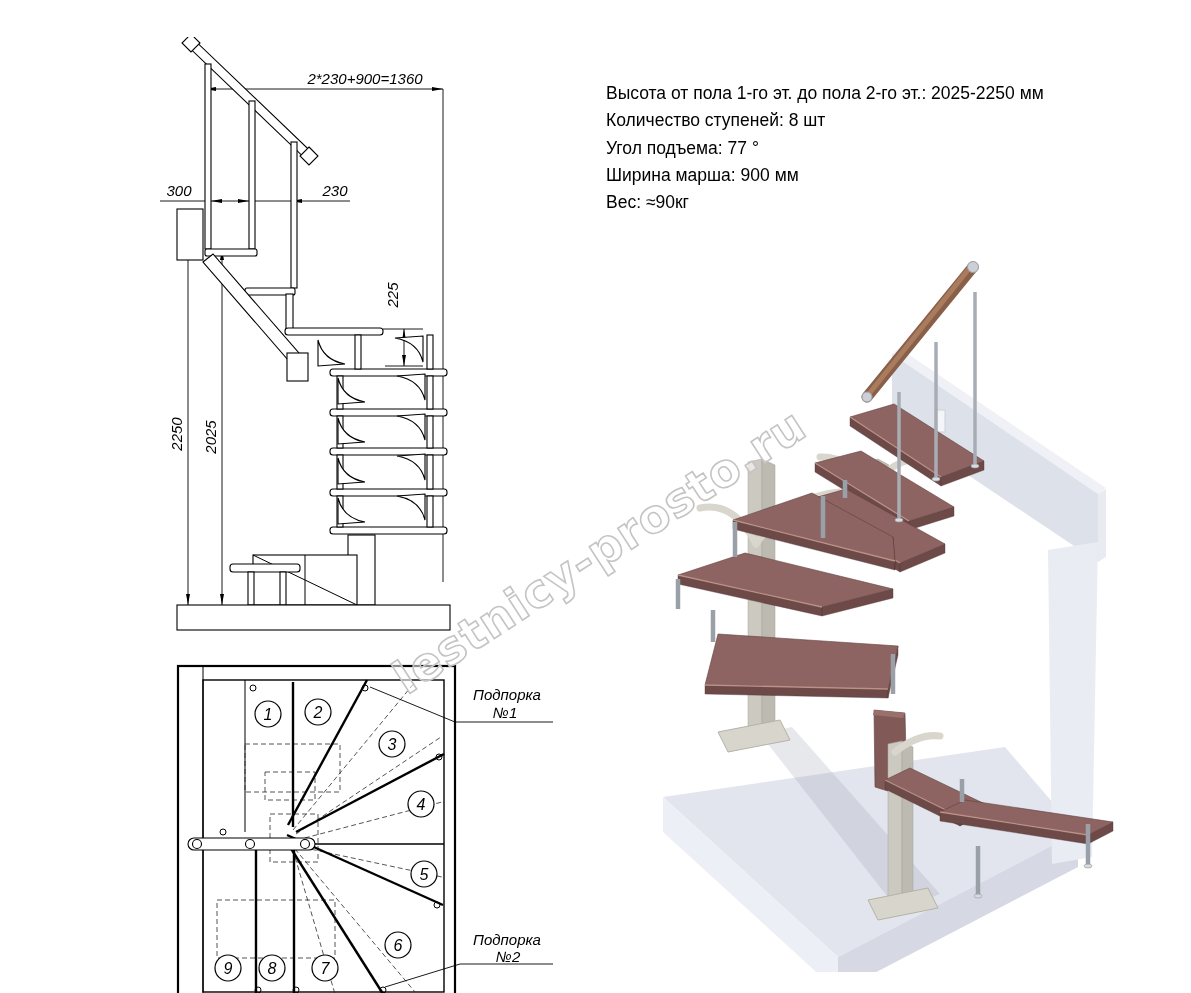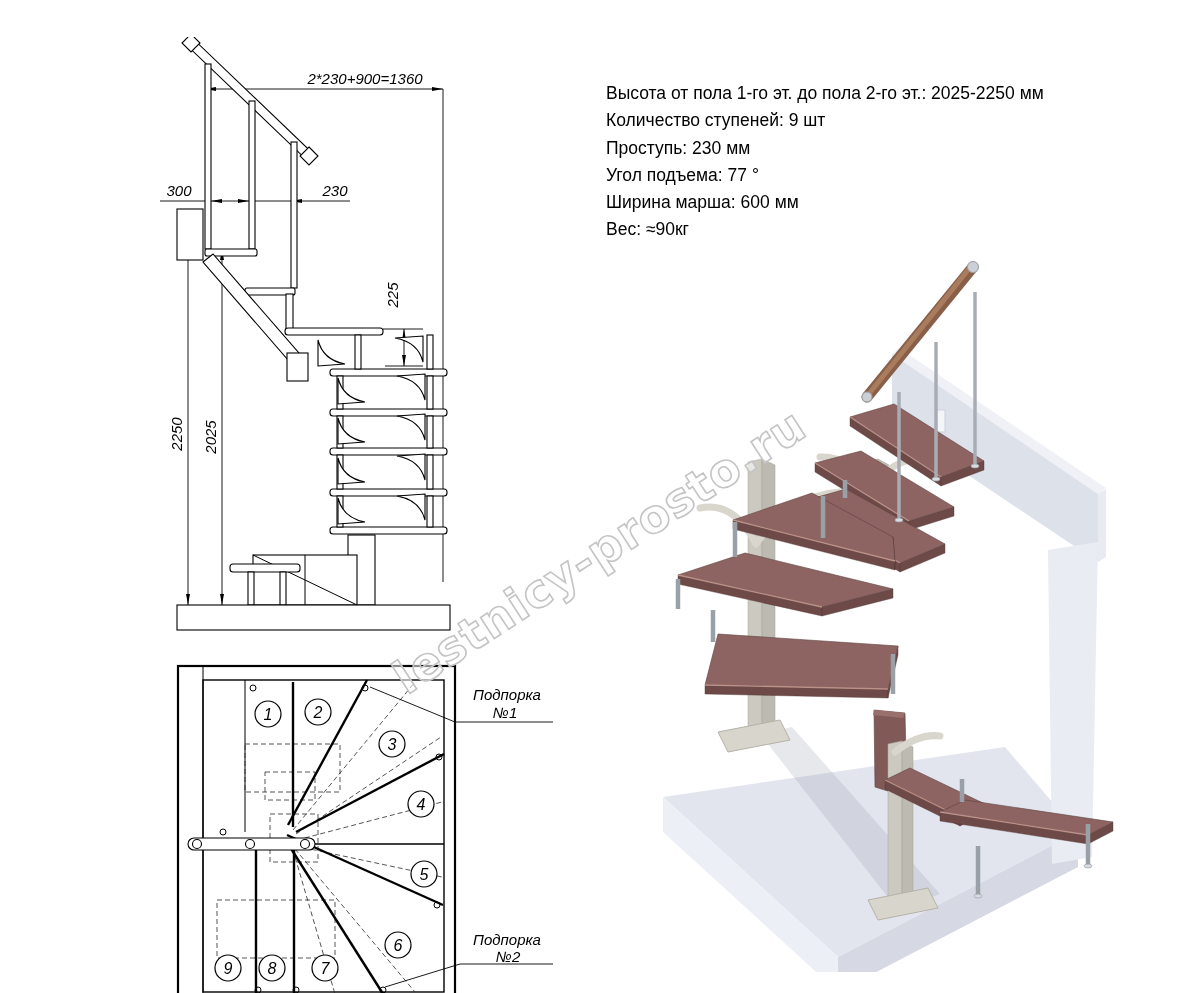--- a/index.html
+++ b/index.html
@@ -375,24 +375,23 @@
       <ellipse class="capdisk" cx="335" cy="224" rx="4" ry="2"></ellipse>
       <line x1="227" y1="155" x2="333" y2="25" stroke="#8a5f49" stroke-width="11" stroke-linecap="round"></line>
       <line x1="228" y1="153" x2="332" y2="23" stroke="#a97c5e" stroke-width="5" stroke-linecap="round"></line>
       <circle cx="333" cy="25" r="5.5" fill="#ccd0d6" stroke="#9aa0a8"></circle>
       <circle cx="227" cy="155" r="5" fill="#ccd0d6" stroke="#9aa0a8"></circle>
     </g>
   </svg>
 
   <div id="specs" class="abs">
     <div>Высота от пола 1-го эт. до пола 2-го эт.: 2025-2250 мм</div>
-    <div>Количество ступеней: 9 шт</div>
-    <div>Проступь: 230 мм</div>
+    <div>Количество ступеней: 8 шт</div>
     <div>Угол подъема: 77 °</div>
-    <div>Ширина марша: 600 мм</div>
+    <div>Ширина марша: 900 мм</div>
     <div>Вес: ≈90кг</div>
   </div>
 
   <svg class="abs" style="left:330px;top:340px;pointer-events:none;" width="540" height="360" viewBox="0 0 540 360">
     <text class="wm" x="270" y="195" text-anchor="middle" transform="rotate(-33 270 180)">lestnicy-prosto.ru</text>
   </svg>
 
 </div>
 
 </body></html>

